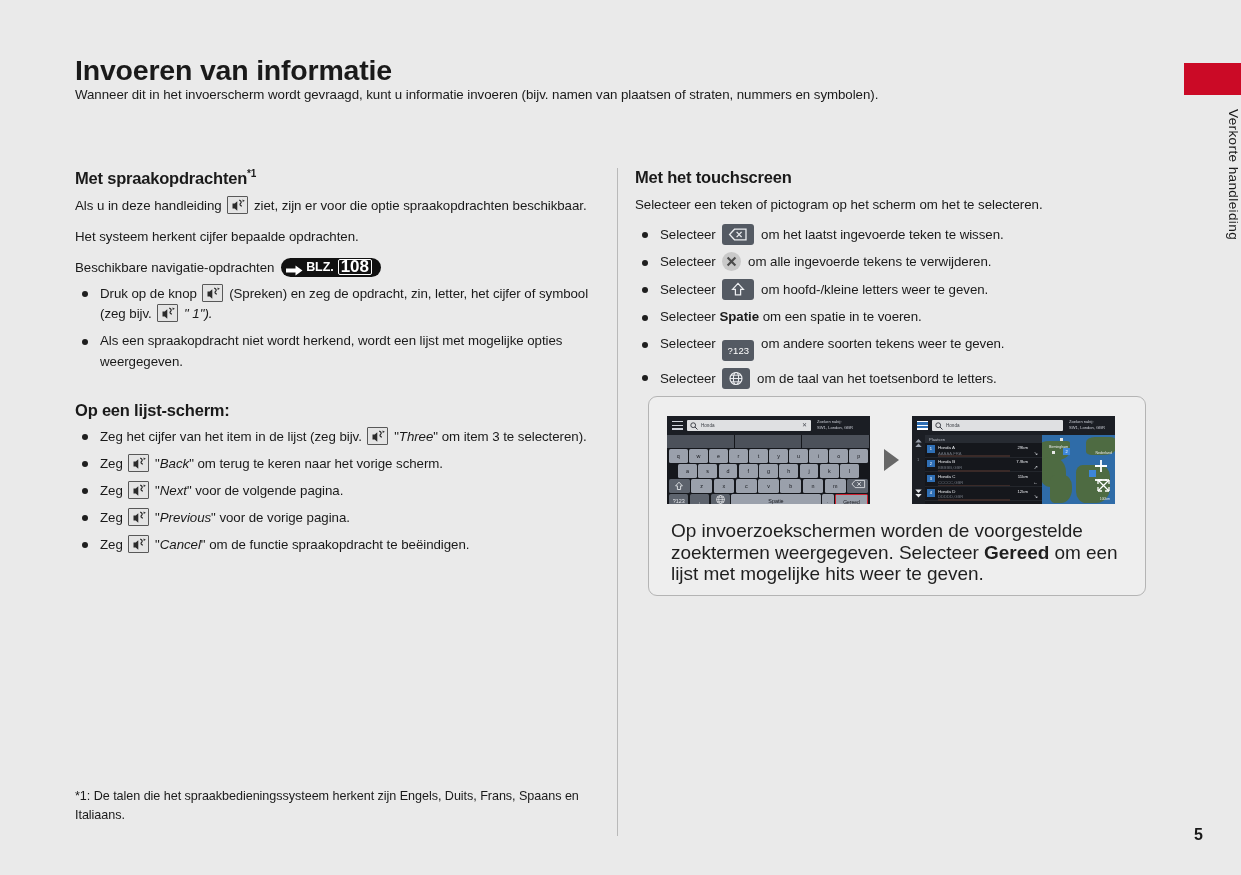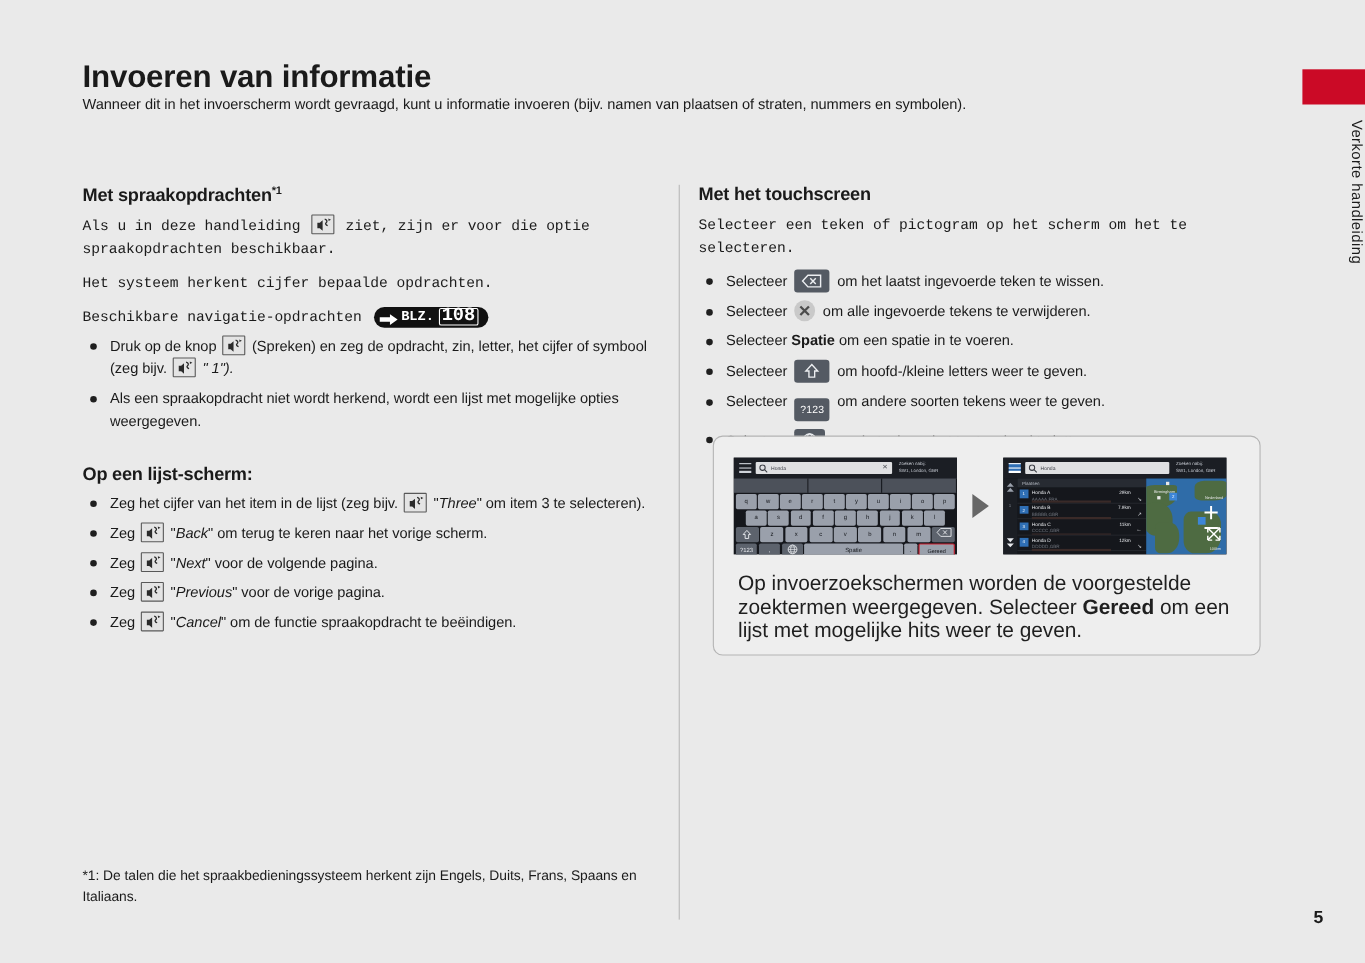--- a/index.html
+++ b/index.html
@@ -51,21 +51,21 @@
   
   .col-left  { position:absolute; left:75px; top:168px; width:535px; }
   .col-right { position:absolute; left:635px; top:168px; width:535px; }
 
   h3.sec {
     margin:0 0 7px 0; font-size:16.5px; font-weight:bold; letter-spacing:-.2px;
   }
   .sup { font-size:10px; vertical-align:super; font-weight:bold; }
 
   p.body {
-    margin:0 0 0 0; font-size:13.3px; line-height:21px; letter-spacing:-.05px;font-family:Liberation Mono, monospace;
+    margin:0 0 0 0; font-size:13.3px; line-height:21px; letter-spacing:-.05px;
   }
   .gap { height:10px; }
   .gap-s { height:6px; }
 
   
   ul.bul { list-style:none; margin:0; padding:0; }
   ul.bul > li {
     position:relative; padding-left:25px;
     font-size:13.3px; line-height:20.5px; letter-spacing:-.05px;
     margin-bottom:6.5px;
@@ -384,32 +384,32 @@
         <span class="circ-x">
           <svg width="19" height="19" viewBox="0 0 19 19">
               <path d="M5.6 5.6l7.8 7.8M13.4 5.6l-7.8 7.8" stroke="#4b4b4b" stroke-width="2.1"></path>
             </svg>
         </span>
         <span>om alle ingevoerde tekens te verwijderen.</span>
       </li>
 
       <li>
         <span>Selecteer</span>
-        <span class="bold">Spatie</span>
-        <span>om een spatie in te voeren.</span>
-      </li>
-
-      <li>
-        <span>Selecteer</span>
         <span class="chip wide">
           <svg width="32" height="21" viewBox="0 0 32 21">
               <path d="M16 4.4l5.4 5.9h-2.8v5.5h-5.2v-5.5h-2.8z" fill="none" stroke="#eceef1" stroke-width="1.25"></path>
             </svg>
         </span>
         <span>om hoofd-/kleine letters weer te geven.</span>
+      </li>
+
+      <li>
+        <span>Selecteer</span>
+        <span class="bold">Spatie</span>
+        <span>om een spatie in te voeren.</span>
       </li>
 
       <li>
         <span>Selecteer</span>
         <span class="chip wide chip-num">?123</span>
         <span>om andere soorten tekens weer te geven.</span>
       </li>
 
       <li>
         <span>Selecteer</span>

